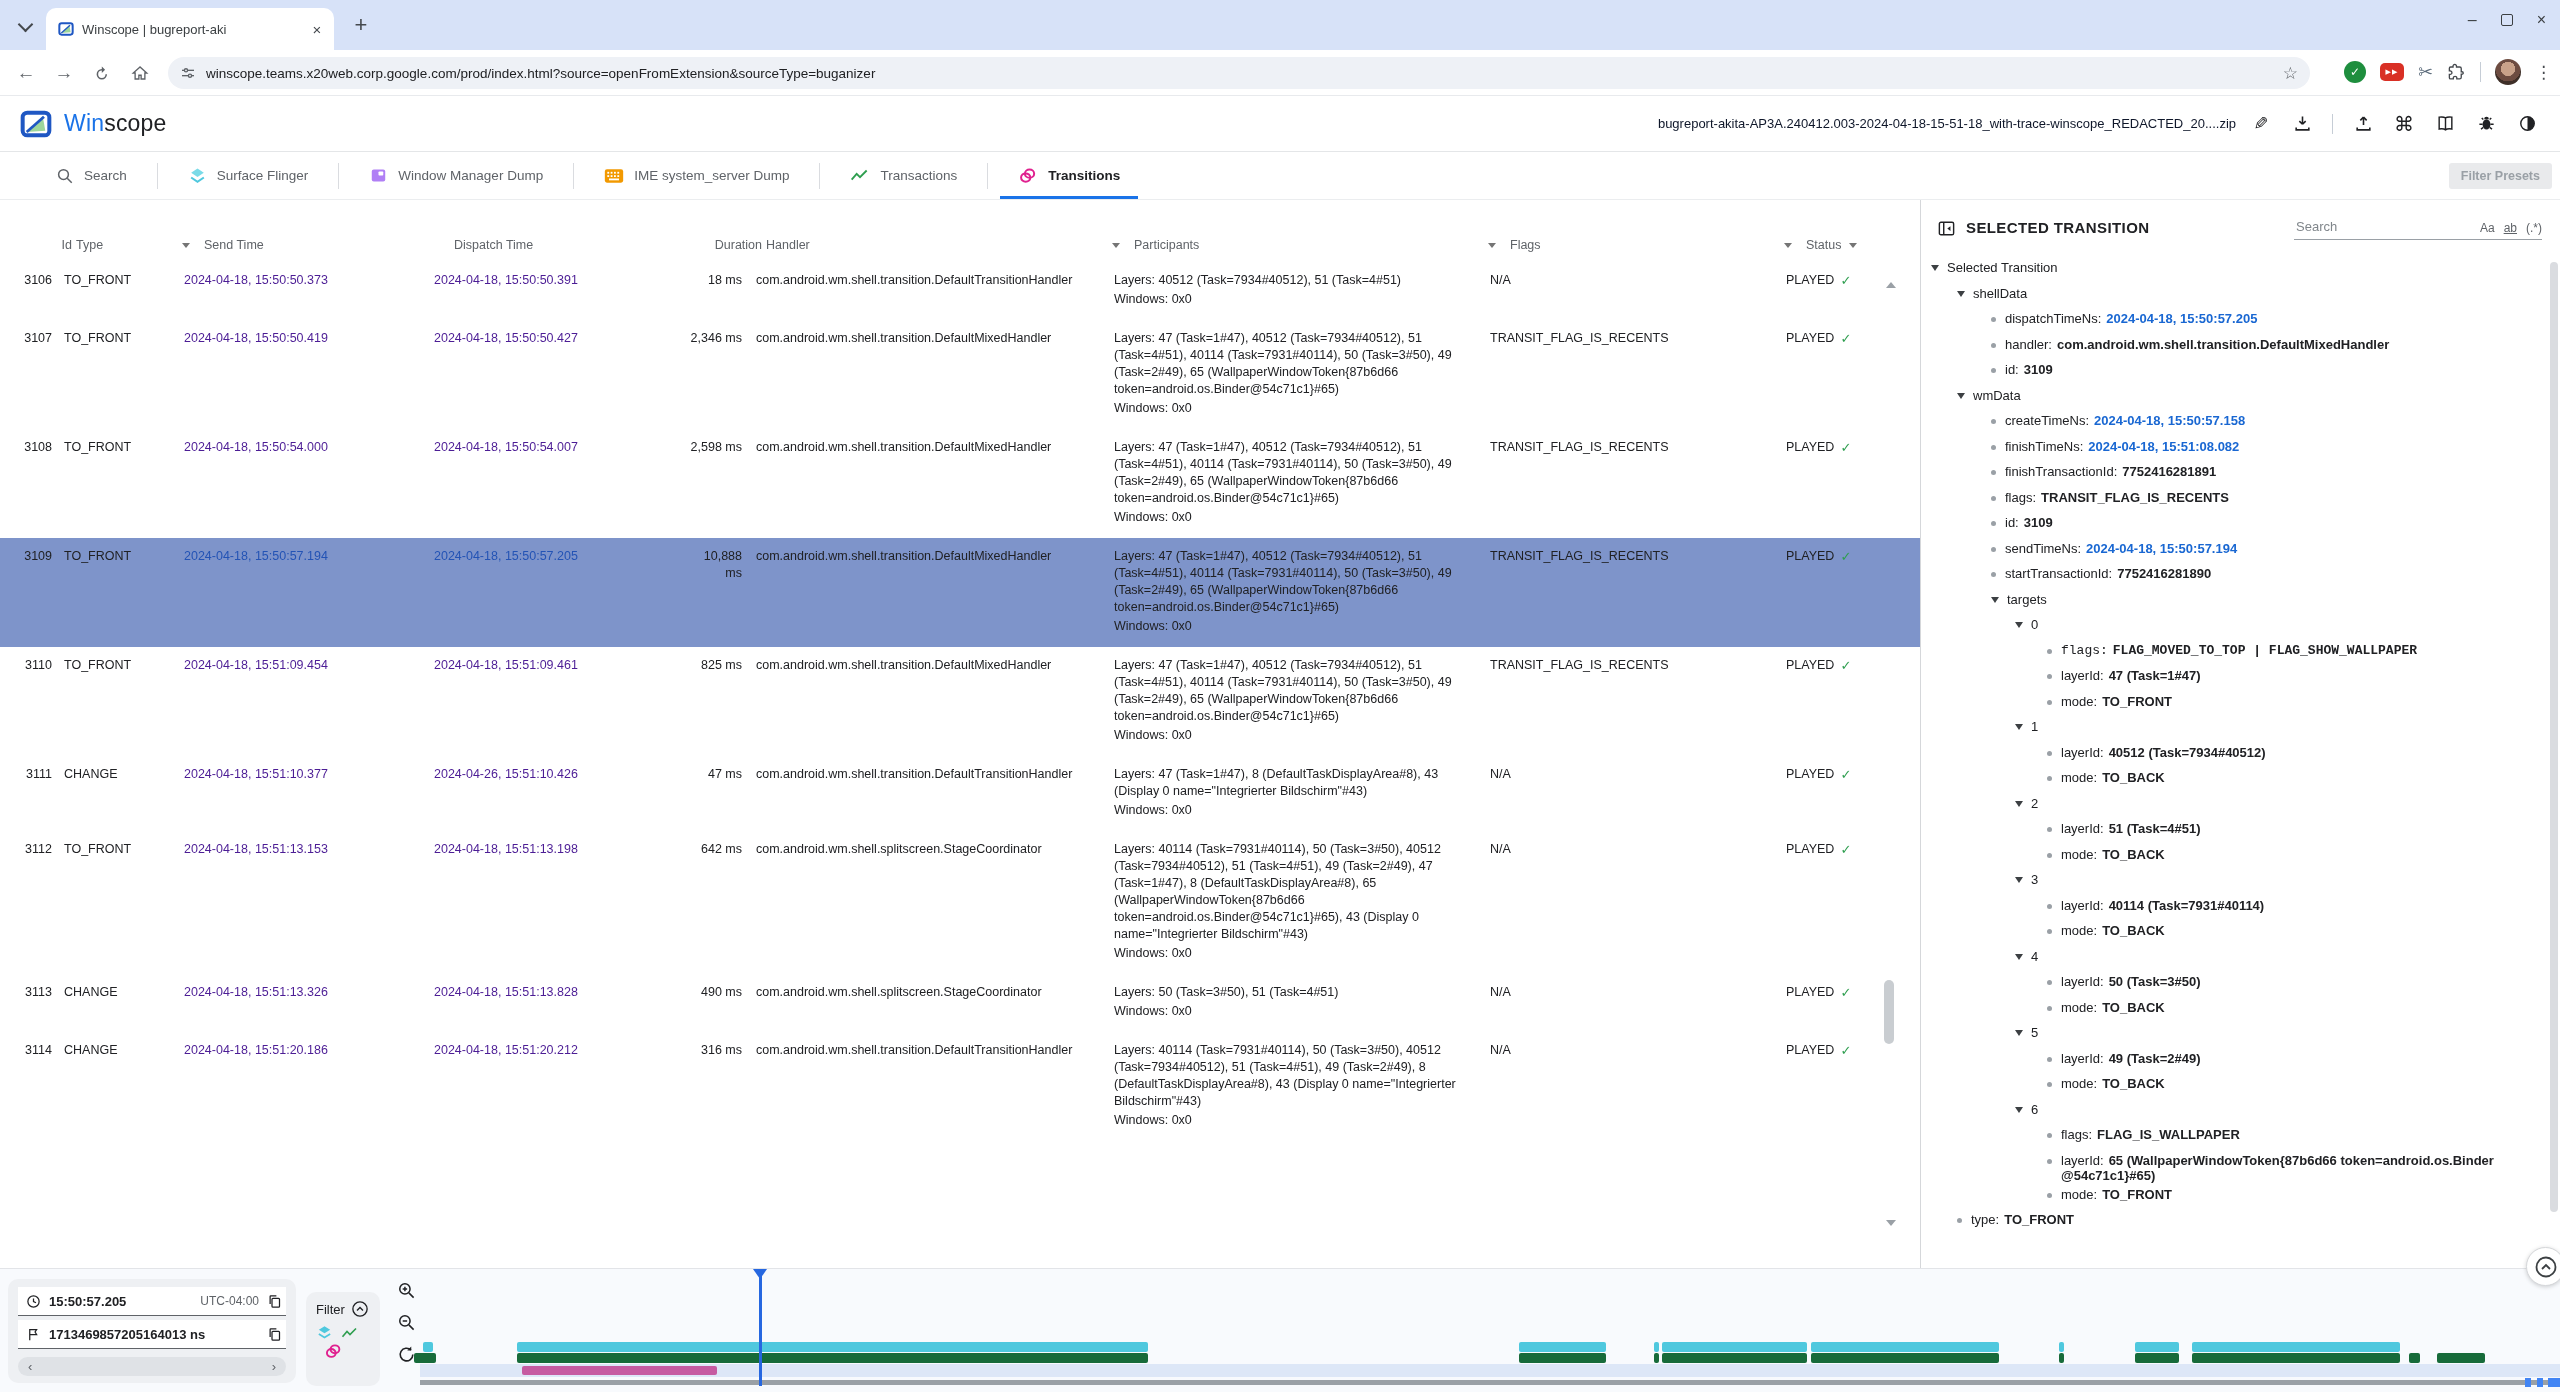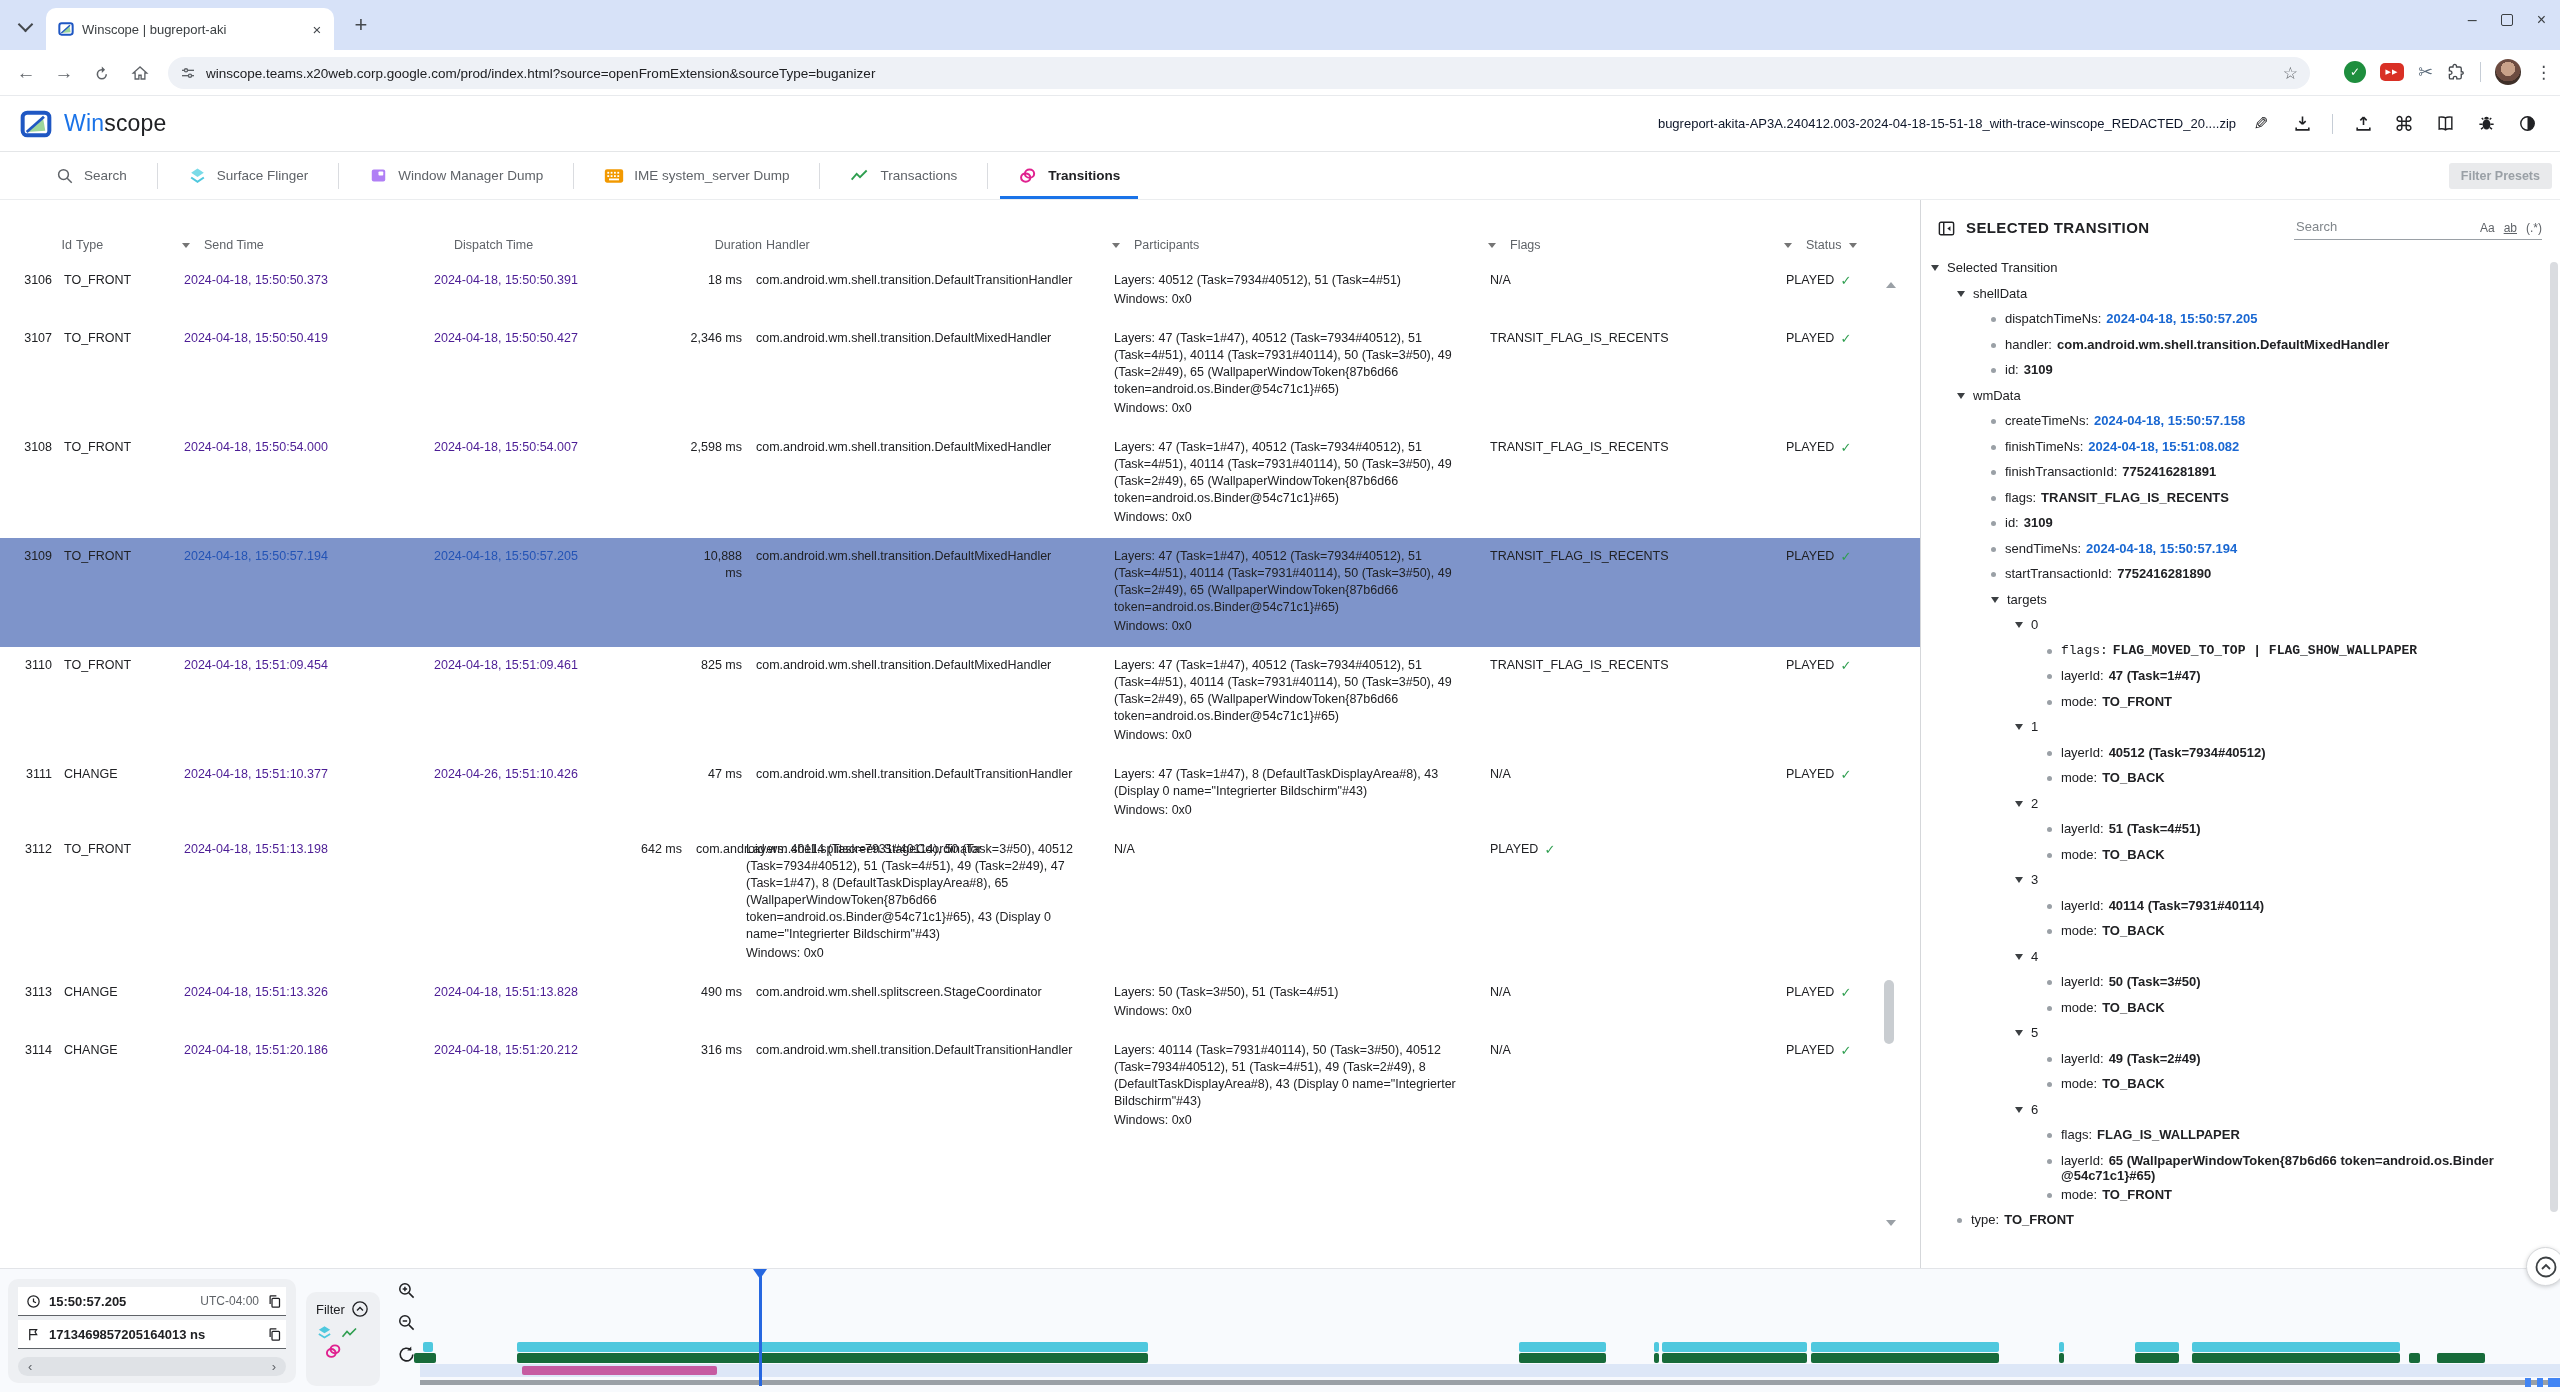--- a/index.html
+++ b/index.html
@@ -446,20 +446,21 @@
             </div>
             <div class="cell">N/A</div>
             <div class="cell statuscell">
               <div>PLAYED</div>
               <div class="okcheck">✓</div>
             </div>
           </div>
           <div class="trow tgrid">
             <div class="cell r">3112</div>
             <div class="cell" style="padding-left: 8px;">TO_FRONT</div>
+            <div class="cell time">2024-04-18, 15:51:13.153</div>
             <div class="cell time">2024-04-18, 15:51:13.198</div>
             <div class="cell r">642 ms</div>
             <div class="cell" style="padding-left: 10px;">com.android.wm.shell.splitscreen.StageCoordinator</div>
             <div class="cell">
               <div>Layers: 40114 (Task=7931#40114), 50 (Task=3#50), 40512 (Task=7934#40512), 51 (Task=4#51), 49 (Task=2#49), 47 (Task=1#47), 8 (DefaultTaskDisplayArea#8), 65 (WallpaperWindowToken{87b6d66 token=android.os.Binder@54c71c1}#65), 43 (Display 0 name="Integrierter Bildschirm"#43)</div>
               <div class="windowsline">Windows: 0x0</div>
             </div>
             <div class="cell">N/A</div>
             <div class="cell statuscell">
               <div>PLAYED</div>

